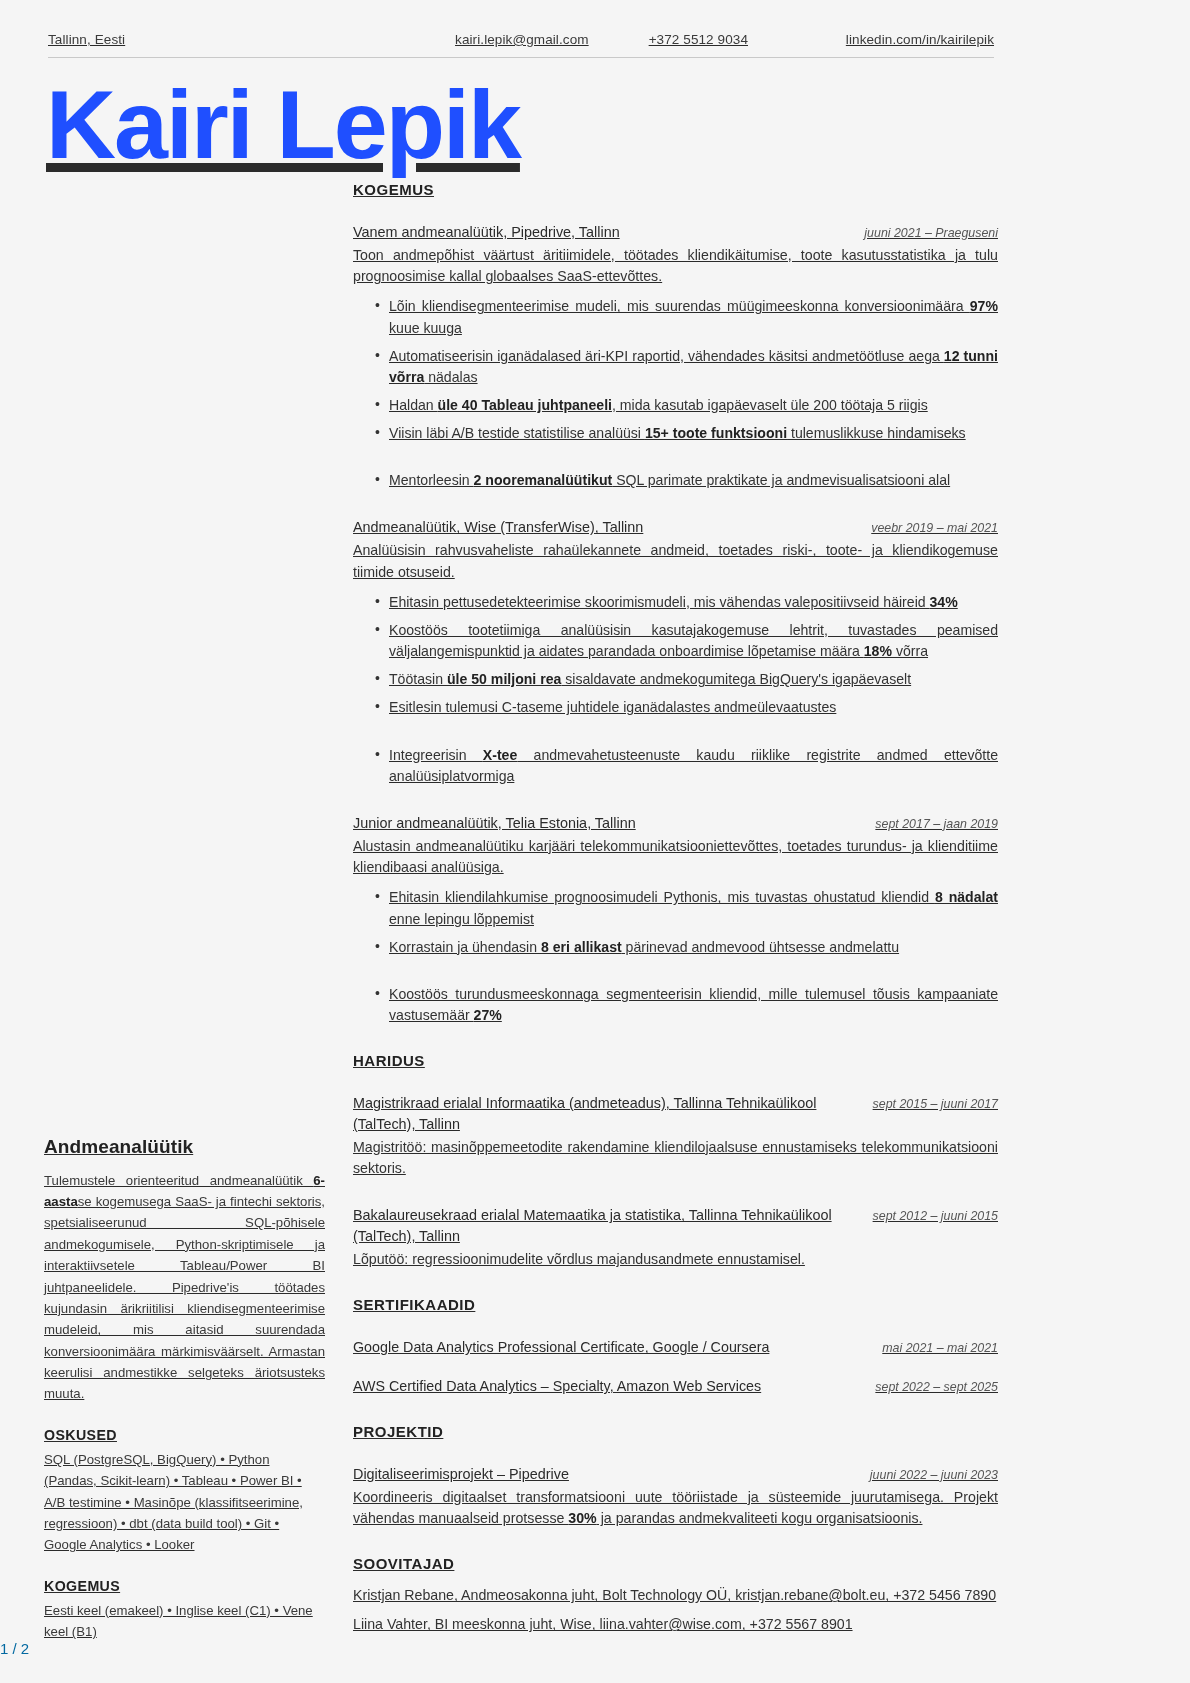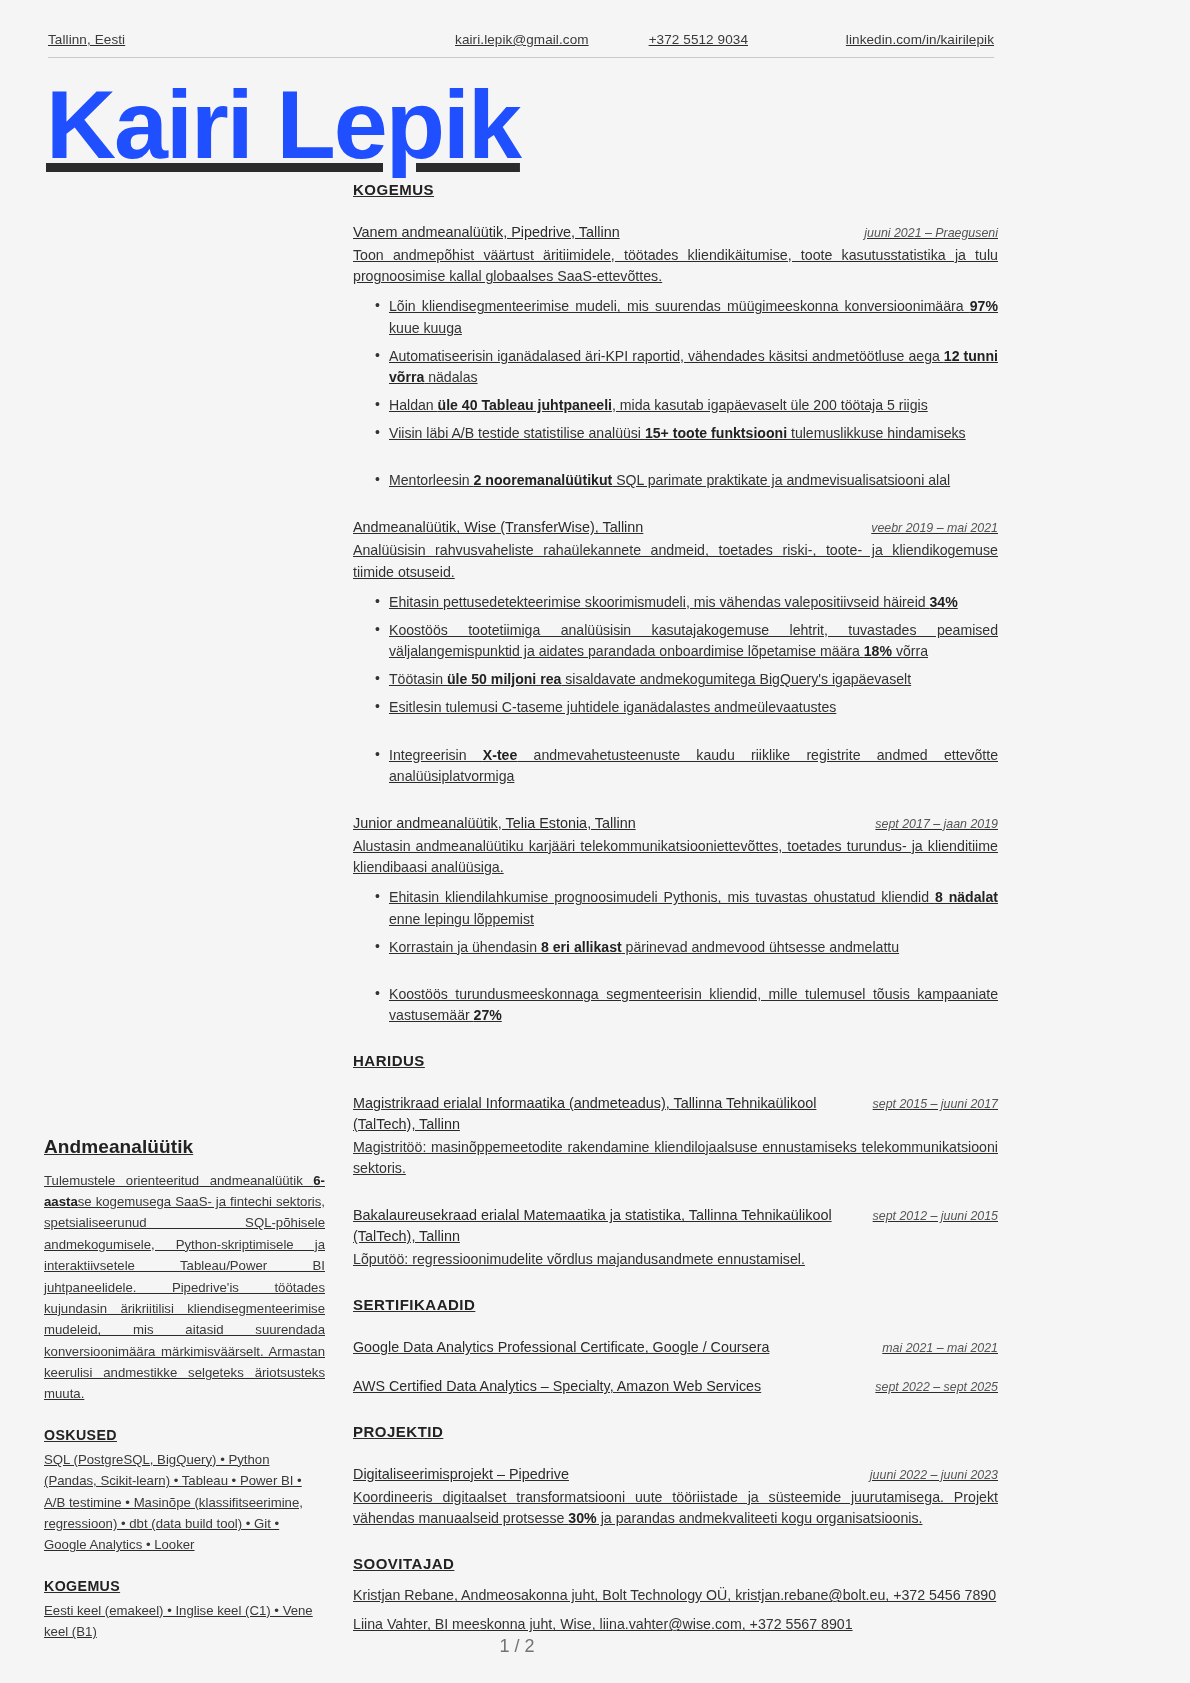--- a/index.html
+++ b/index.html
@@ -89,21 +89,21 @@
   ul.bullets li:last-child { margin-bottom: 0; margin-top: 26px; }
   b, strong { font-weight: 700; color:#222; }
 
   .entry.tight { margin-bottom: 6px; }
   .entry.cert .entry-title { font-size:14.3px; }
 
   .refline { font-size: 14.2px; color:#333; line-height:1.62; margin-bottom: 6px; }
 
   .footer {
     position:absolute; left:0; right:0; bottom: 26px;
-    text-align:center; font-size: 18px; color:#737373;
+    text-align:left; font-size: 15px; color:#0369a1;
   }
 </style>
 </head>
 <body>
 
 <div class="page">
 
   <div class="contact-bar">
     <div class="ci">Tallinn, Eesti</div>
     <div class="ci">kairi.lepik@gmail.com</div>

